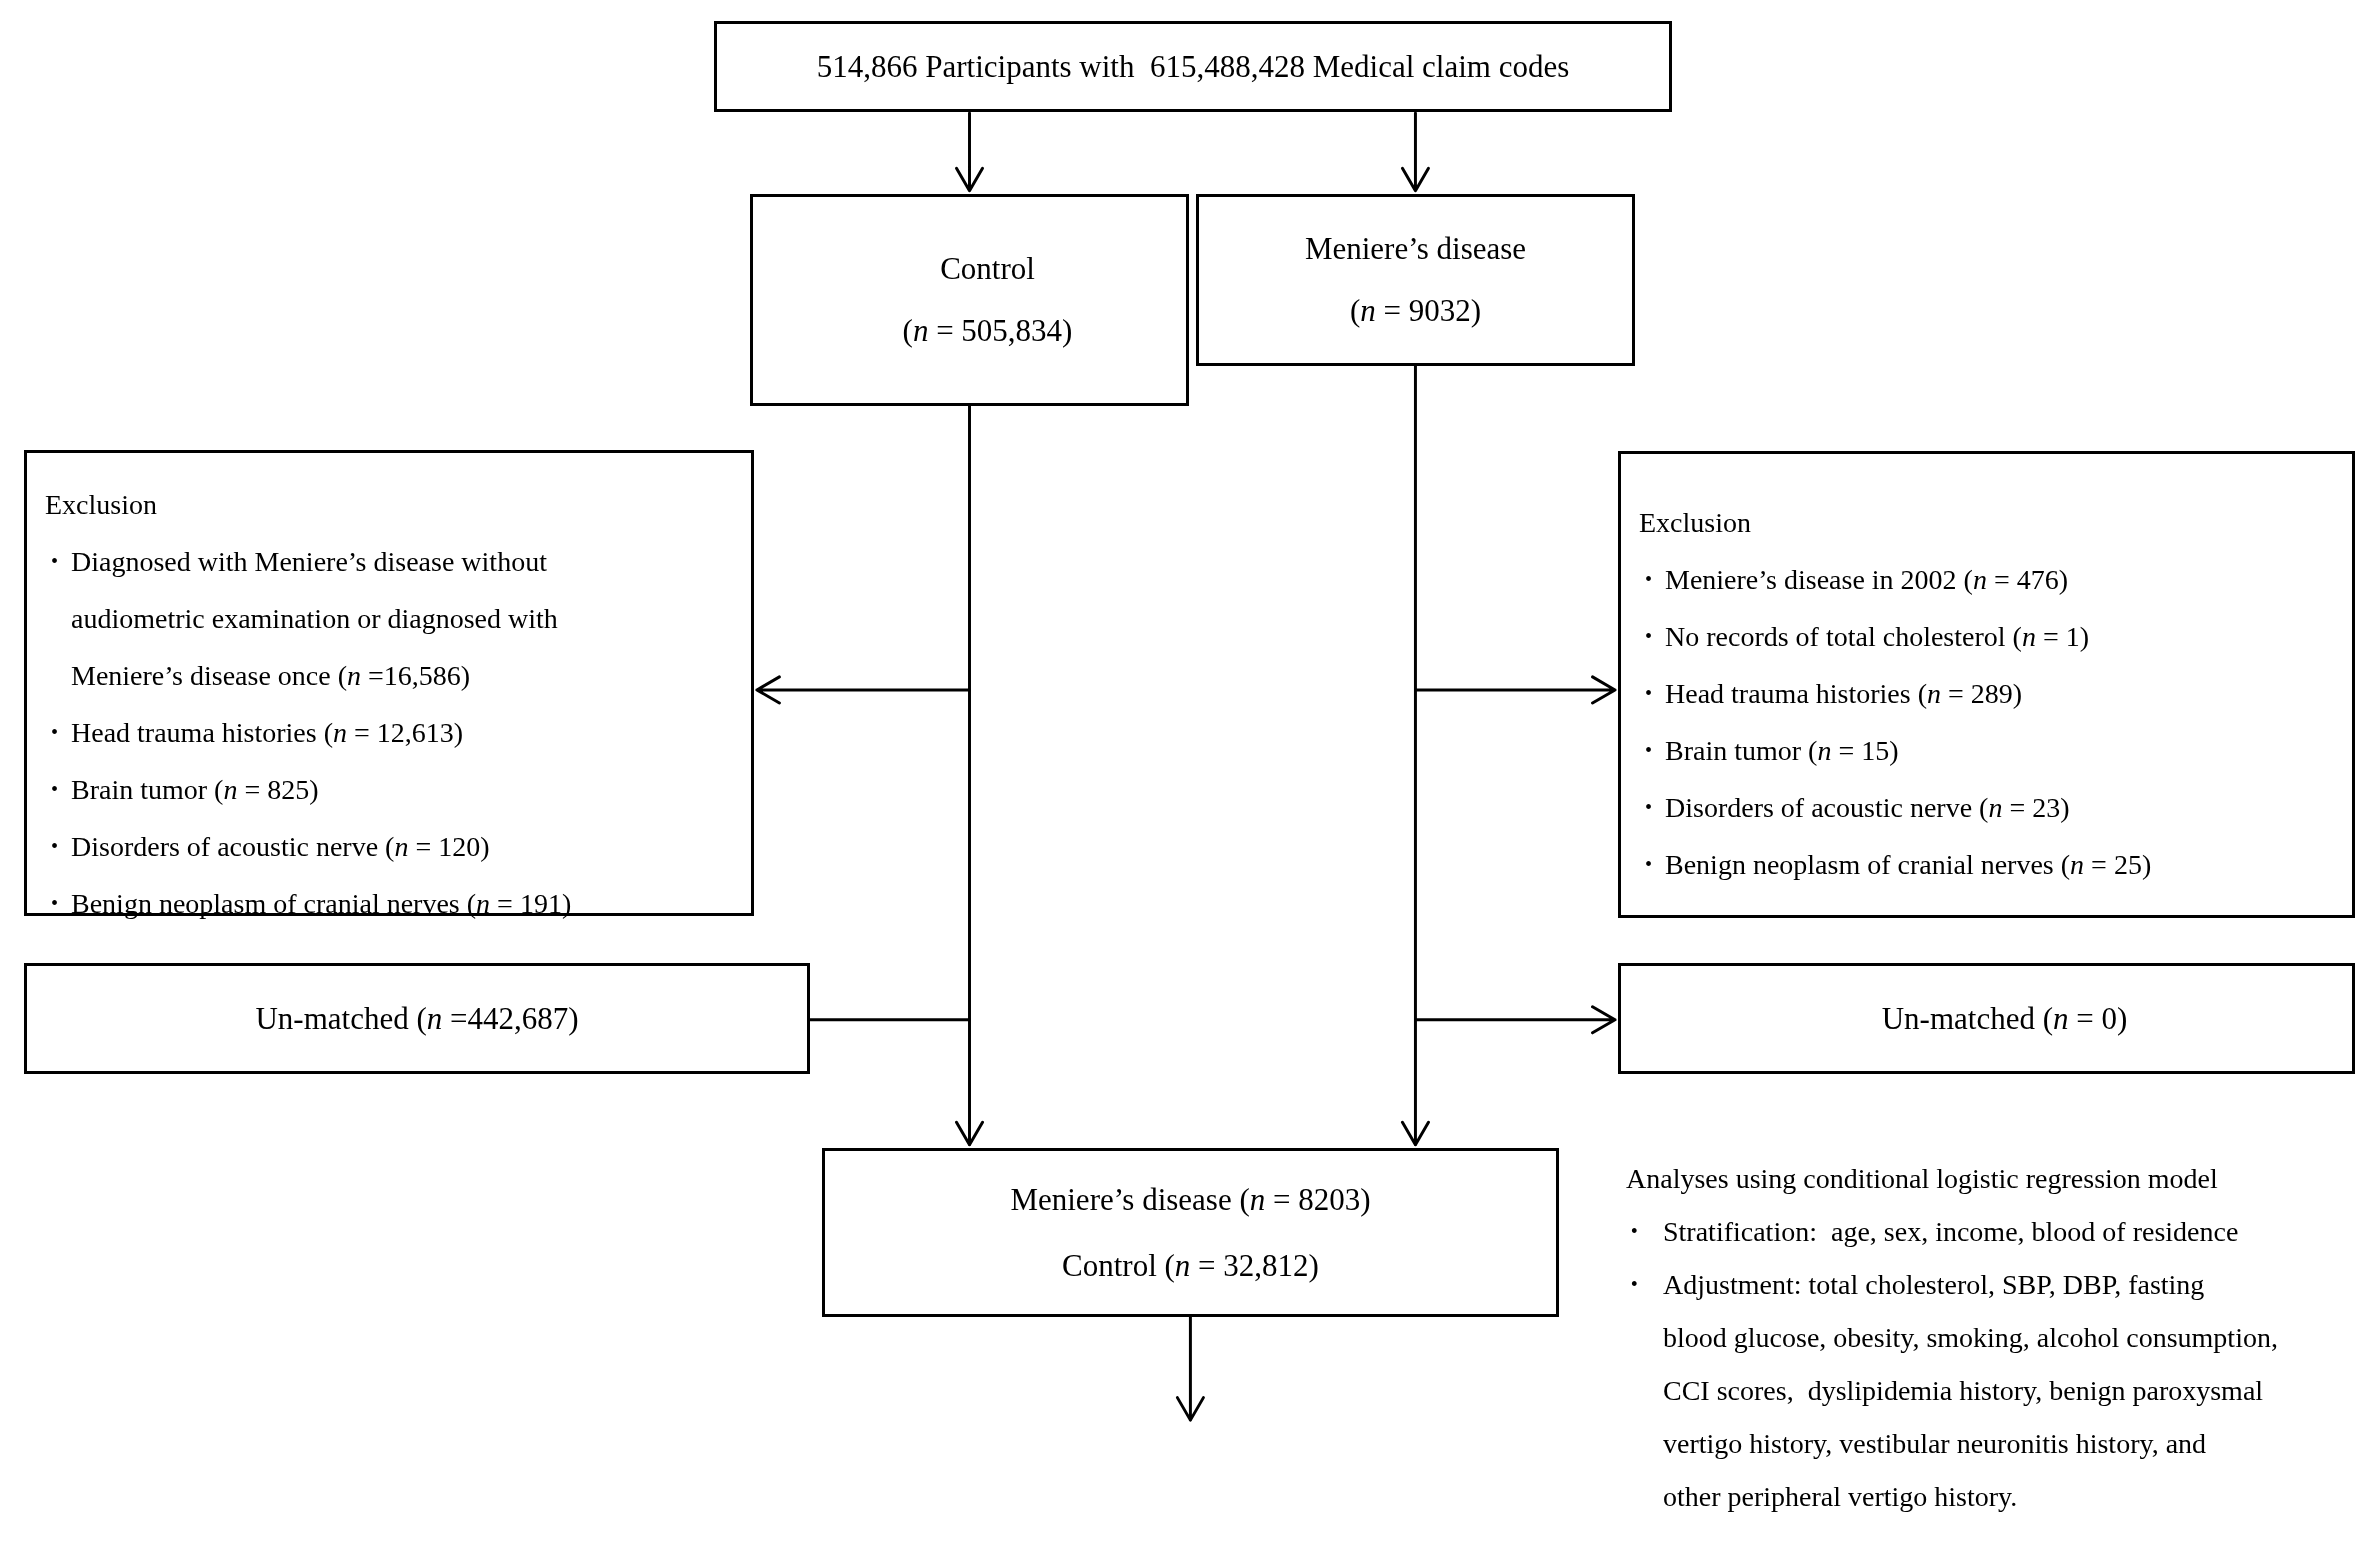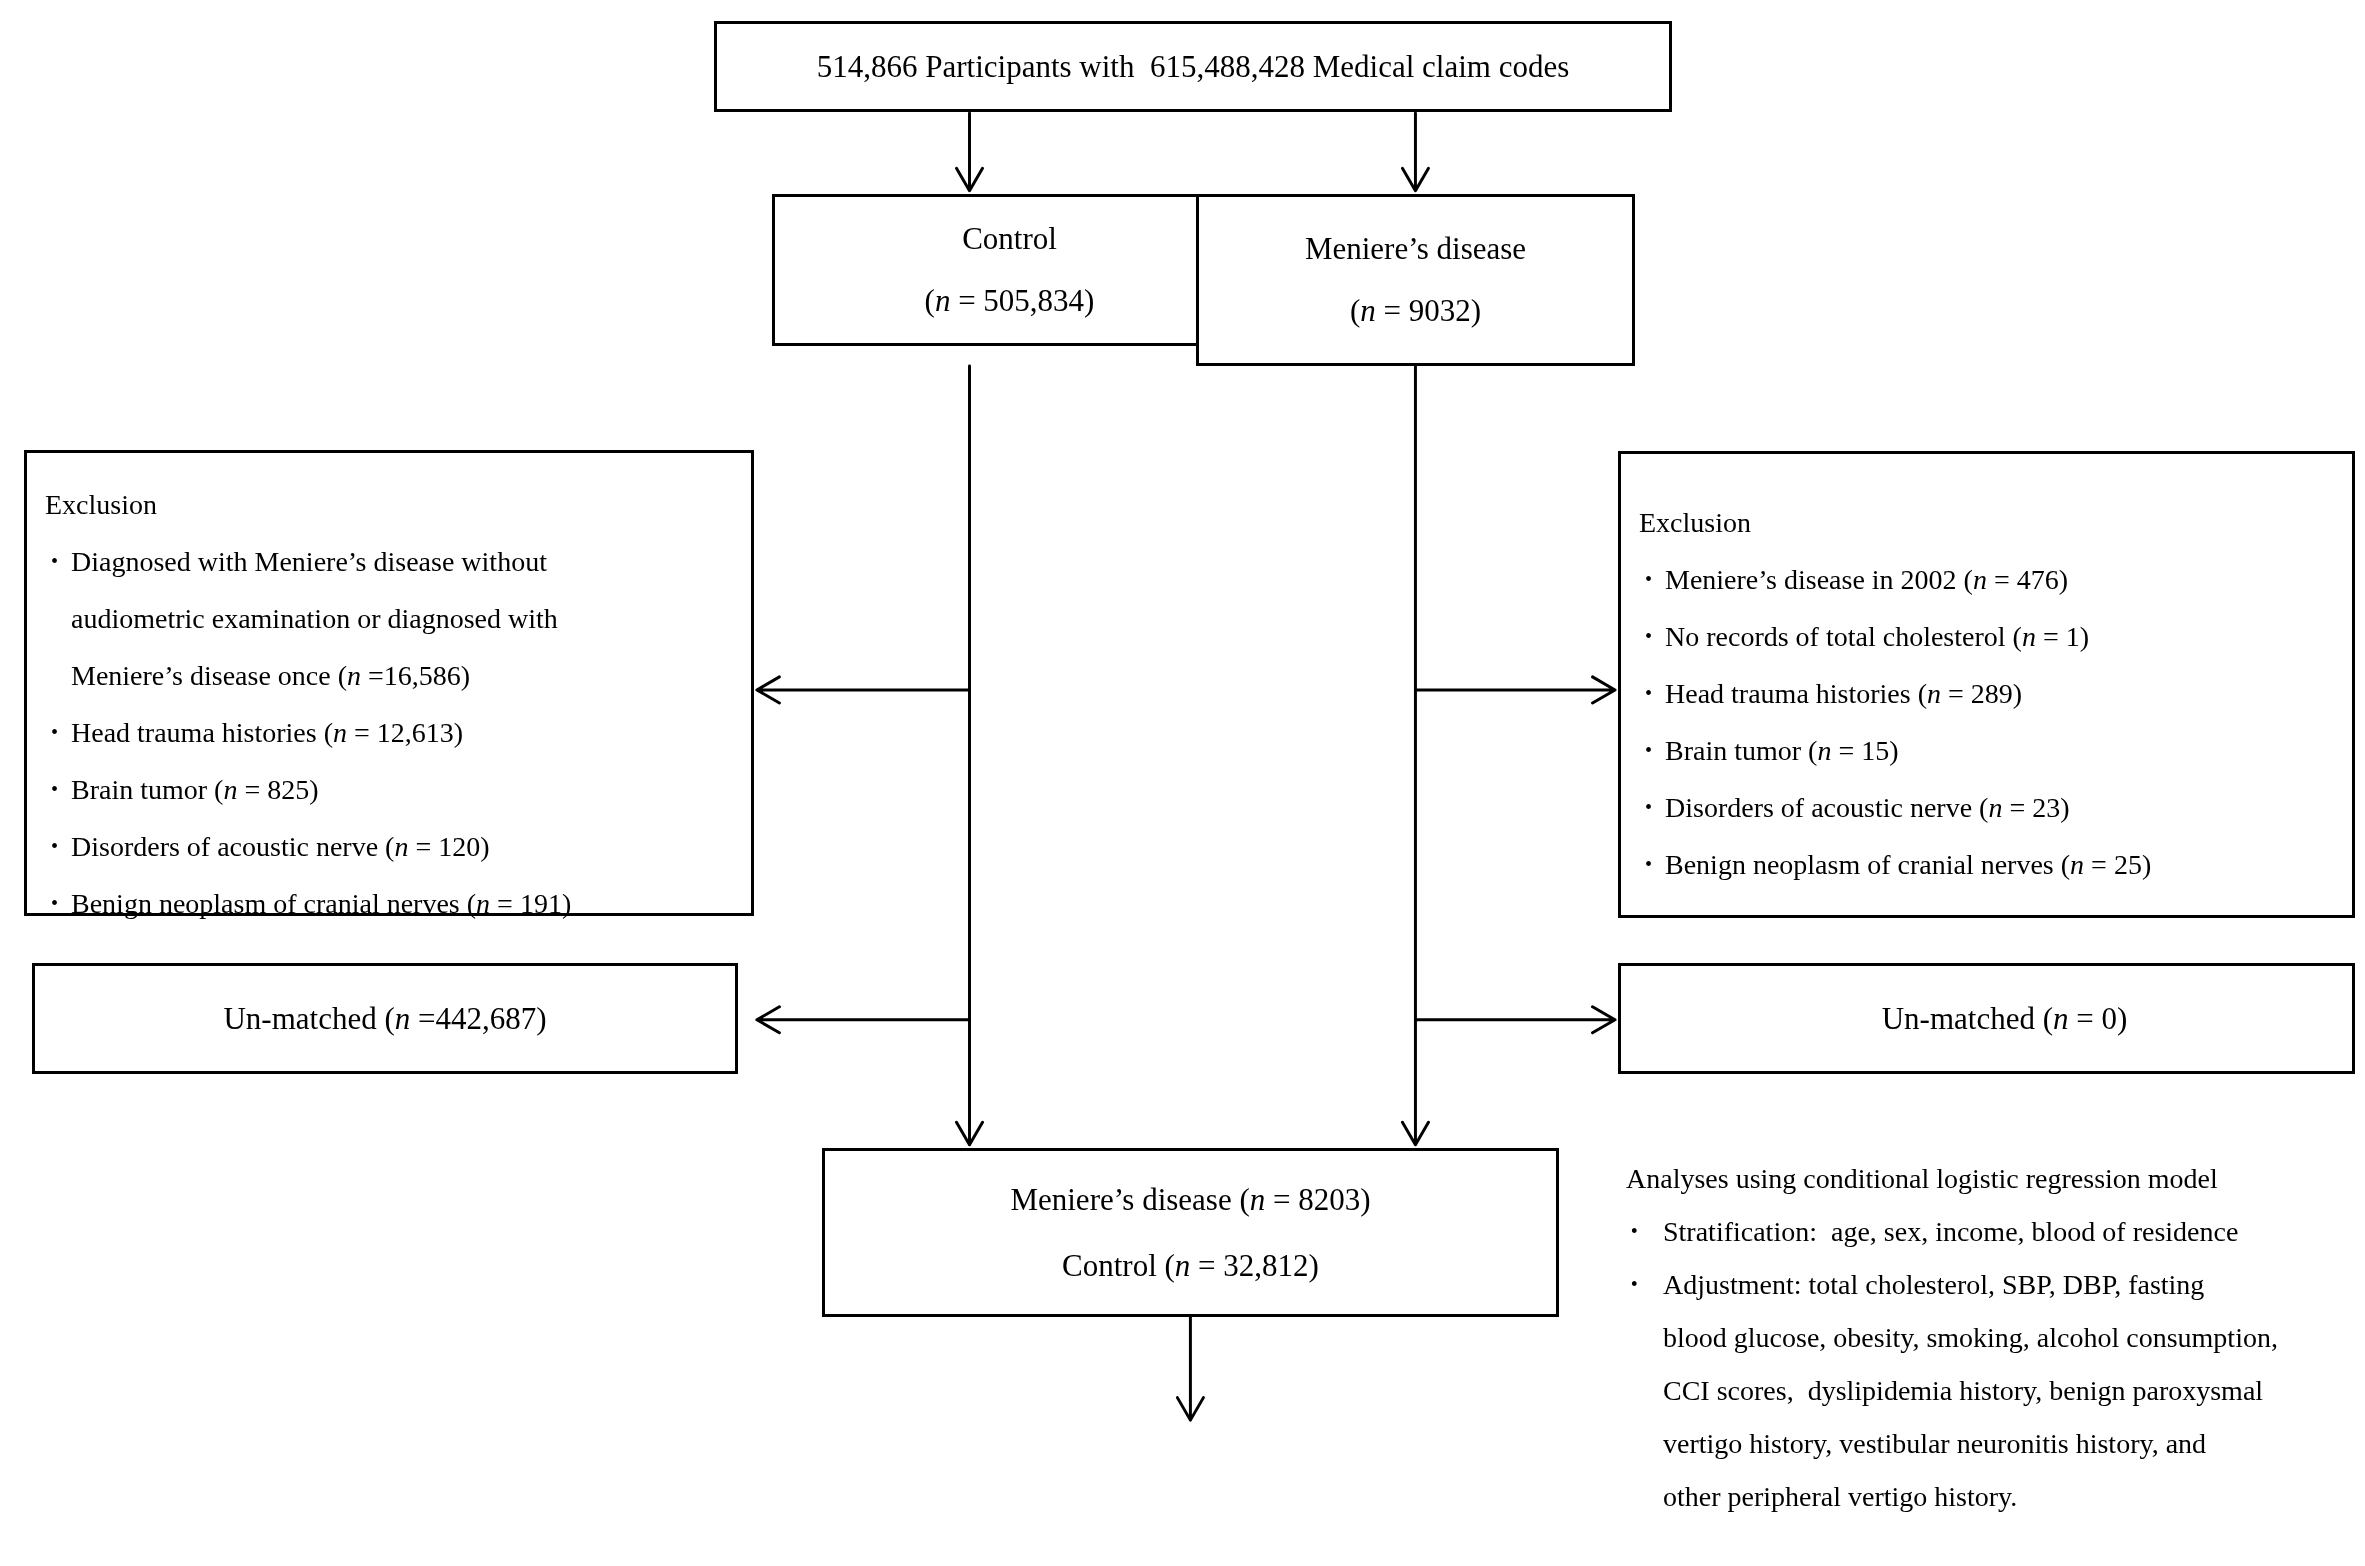--- a/index.html
+++ b/index.html
@@ -14,33 +14,33 @@
   .t{white-space:pre-wrap;}
   .box{
     position:absolute;border:3.6px solid #000;background:#fff;
     box-sizing:border-box;
   }
   .vcenter{display:flex;align-items:center;justify-content:center;text-align:center;}
   .connectors{position:absolute;left:0;top:0;}
 
   
   .top-box{left:714px;top:21px;width:958px;height:91px;}
-  .control-box{left:772px;top:194px;width:439px;height:152px;padding-left:36px;}
+  .control-box{left:750px;top:194px;width:439px;height:212px;padding-left:36px;}
   .meniere-box{left:1196px;top:194px;width:439px;height:172px;}
   .control-box .t,.meniere-box .t{line-height:62px;}
   .left-excl{left:24px;top:450px;width:730px;height:466px;padding-top:22.5px;font-size:28px;}
   .right-excl{left:1618px;top:451px;width:737px;height:467px;padding-top:40px;font-size:28px;}
   .excl-title{margin-left:18px;line-height:57px;}
   .bullet-row{display:flex;align-items:flex-start;}
   .bullet-row .bullet{
     flex:0 0 44px;padding-left:24px;box-sizing:border-box;
     font-size:0.72em;line-height:57px;
   }
   .bullet-row .t{flex:1;line-height:57px;}
-  .left-unm{left:32px;top:963px;width:706px;height:111px;}
+  .left-unm{left:24px;top:963px;width:786px;height:111px;}
   .right-unm{left:1618px;top:963px;width:737px;height:111px;padding-left:36px;}
   .match-note{
     position:absolute;left:984px;top:911px;width:414px;
     text-align:center;line-height:56px;
   }
   .matched-box{left:822px;top:1148px;width:737px;height:169px;}
   .matched-box .t{line-height:66px;}
   .analysis-box{left:822px;top:1422px;width:737px;height:120px;}
   .analysis-box .t{line-height:56px;}
 

